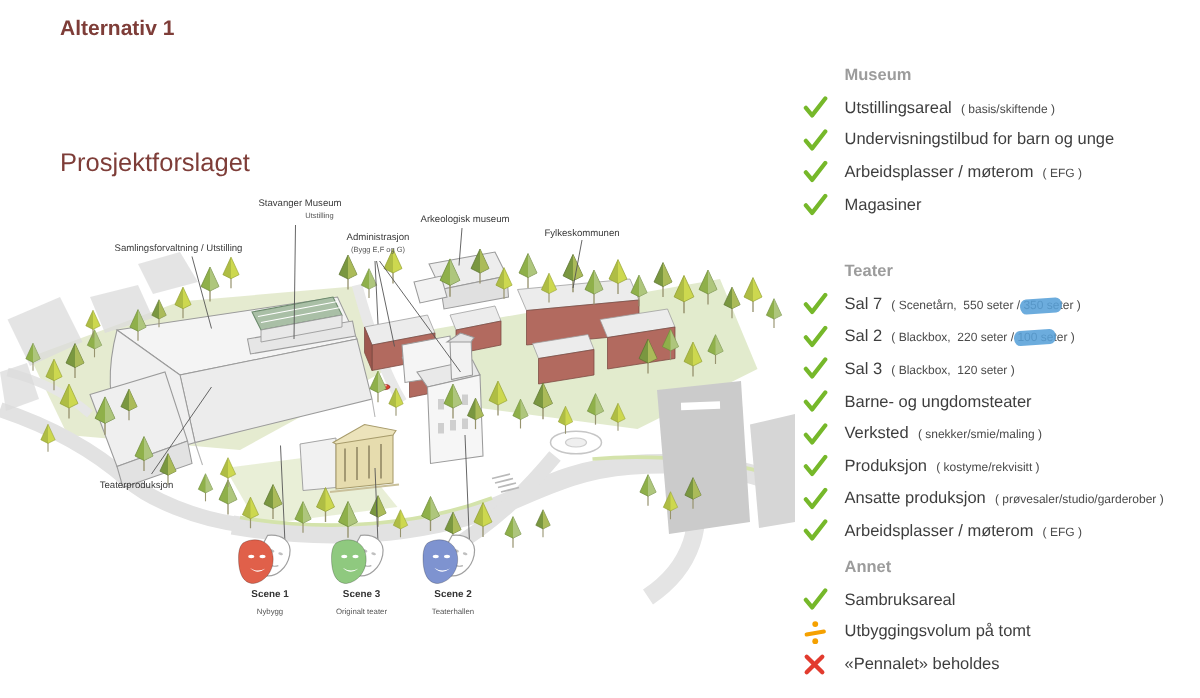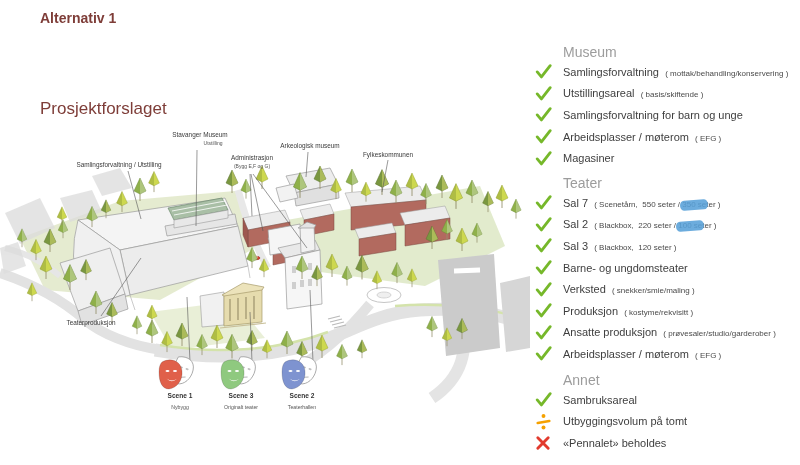--- a/index.html
+++ b/index.html
@@ -8,21 +8,21 @@
   .title{position:absolute;left:40px;top:10px;font-size:14px;font-weight:bold;color:#7e3d38;}
   .subtitle{position:absolute;left:40px;top:51px;font-size:17px;font-weight:normal;color:#7e3d38;margin-top:48px;}
 
   .illustration{position:absolute;left:0;top:98px;width:530px;height:345px;}
 
   .checklist{position:absolute;left:533px;top:98px;width:266px;}
   .section{position:absolute;left:0;width:266px;}
   .sec-museum{top:-54px;}
   .sec-teater{top:77px;}
   .sec-annet{top:274px;}
-  .sec-label{font-size:14px;color:#9c9c9c;margin:0 0 5px 30px;height:12px;}
+  .sec-label{font-size:11px;color:#9c9c9c;margin:0 0 5px 30px;height:12px;font-weight:bold;}
   .row{display:flex;align-items:center;height:21.6px;}
   .mark{width:20px;height:17px;flex:0 0 20px;margin-right:10px;display:flex;align-items:center;justify-content:center;}
   .mark svg{display:block;}
   .item-text{font-size:11px;color:#3e3e3e;white-space:pre;}
   .note{font-size:8px;color:#4a4a4a;white-space:pre;}
   .scrib{position:relative;display:inline-block;}
   .scrib::after{content:"";position:absolute;left:-2px;right:-2px;top:0;bottom:-1px;
     background:#58a0d8;opacity:.88;border-radius:5px/60%;transform:rotate(-4deg);}
 
   svg text{font-family:"Liberation Sans", sans-serif;}
@@ -297,37 +297,29 @@
 <div class="checklist">
 
   <div class="section sec-museum">
     <div class="sec-label">Museum</div>
     <div class="row">
       <span class="mark">
           <svg width="17" height="15" viewBox="0 0 20 18">
             <path d="M2.5,9.5 L7.5,15.5 L18,2" fill="none" stroke-width="3.4" stroke-linecap="round" stroke-linejoin="round" stroke="#76b82a"></path>
           </svg>
         </span>
-      <span class="item-text"><span>Samlingsforvaltning</span>  <span class="note">( mottak/behandling/konservering )</span></span>
-    </div>
-    <div class="row">
-      <span class="mark">
-          <svg width="17" height="15" viewBox="0 0 20 18">
-            <path d="M2.5,9.5 L7.5,15.5 L18,2" fill="none" stroke-width="3.4" stroke-linecap="round" stroke-linejoin="round" stroke="#76b82a"></path>
-          </svg>
-        </span>
       <span class="item-text"><span>Utstillingsareal</span>  <span class="note">( basis/skiftende )</span></span>
     </div>
     <div class="row">
       <span class="mark">
           <svg width="17" height="15" viewBox="0 0 20 18">
             <path d="M2.5,9.5 L7.5,15.5 L18,2" fill="none" stroke-width="3.4" stroke-linecap="round" stroke-linejoin="round" stroke="#76b82a"></path>
           </svg>
         </span>
-      <span class="item-text"><span>Samlingsforvaltning for barn og unge</span></span>
+      <span class="item-text"><span>Undervisningstilbud for barn og unge</span></span>
     </div>
     <div class="row">
       <span class="mark">
           <svg width="17" height="15" viewBox="0 0 20 18">
             <path d="M2.5,9.5 L7.5,15.5 L18,2" fill="none" stroke-width="3.4" stroke-linecap="round" stroke-linejoin="round" stroke="#76b82a"></path>
           </svg>
         </span>
       <span class="item-text"><span>Arbeidsplasser / møterom</span>  <span class="note">( EFG )</span></span>
     </div>
     <div class="row">

